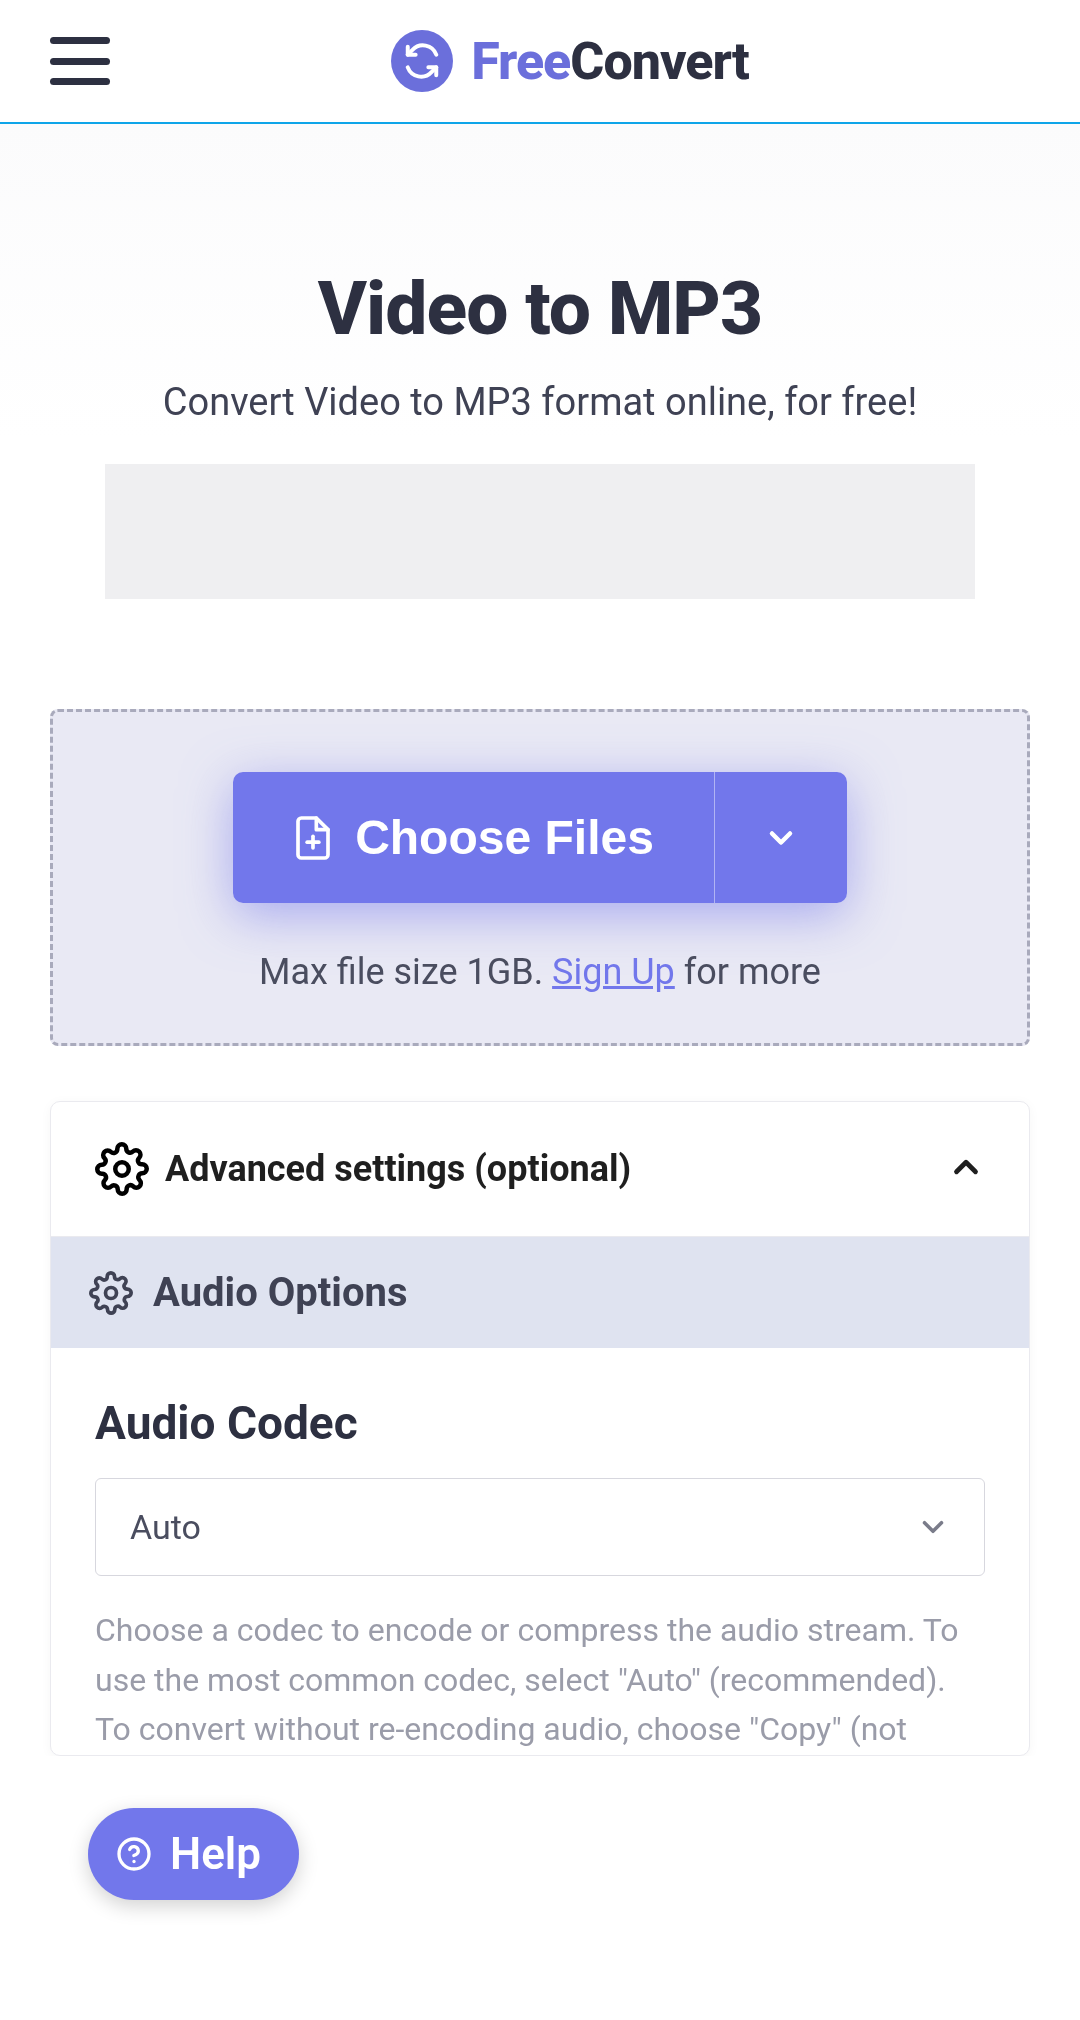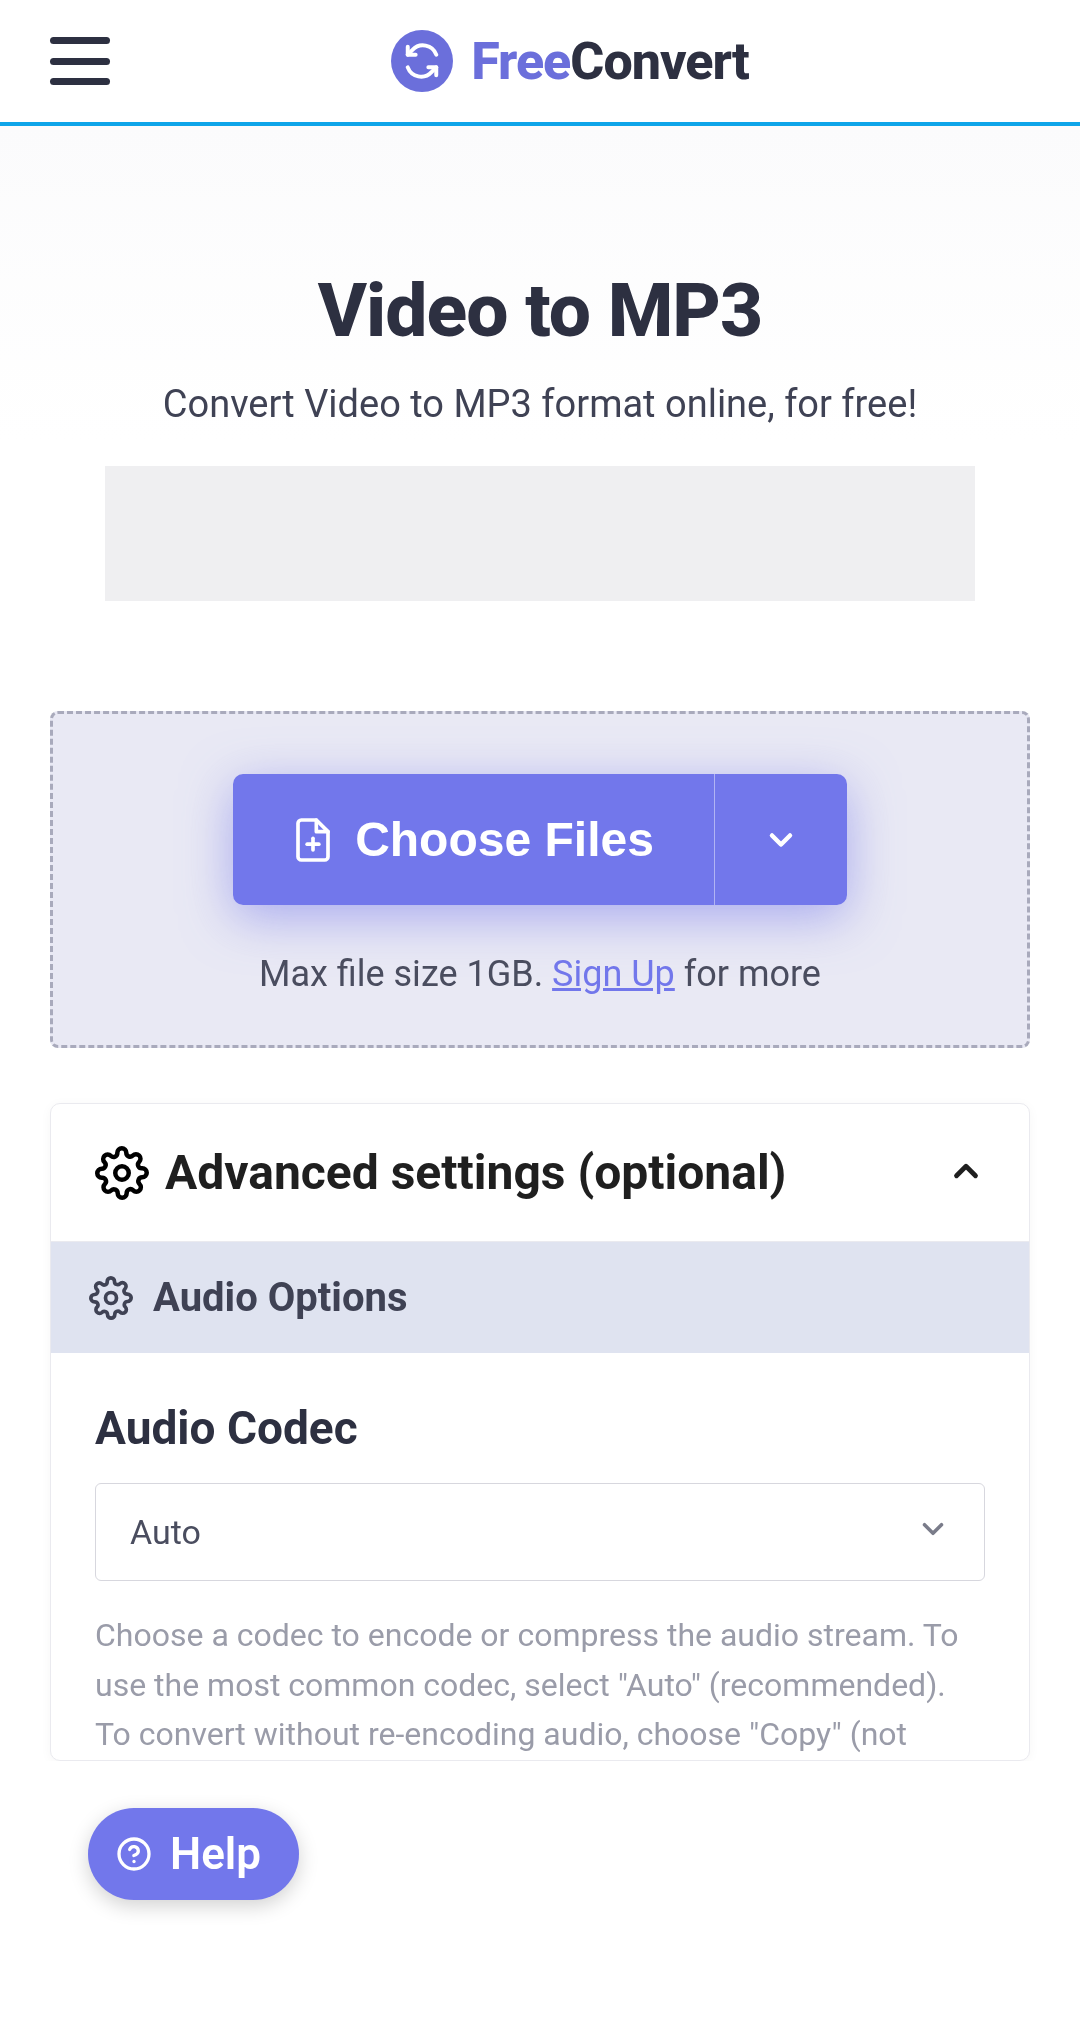--- a/index.html
+++ b/index.html
@@ -6,21 +6,21 @@
 body {
   font-family: -apple-system, BlinkMacSystemFont, "Segoe UI", Roboto, sans-serif;
   background: #fff;
   width: 1080px;
   color: #2d3041;
 }
 .header {
   display: flex;
   align-items: center;
   padding: 30px 50px;
-  border-bottom: 4px solid #0ea5e9;
+  border-bottom: 2px solid #0ea5e9;
   background: #fff;
 }
 .hamburger {
   width: 60px;
   height: 48px;
   display: flex;
   flex-direction: column;
   justify-content: space-between;
 }
 .hamburger span {
@@ -125,21 +125,21 @@
   border-radius: 10px;
   box-shadow: 0 2px 12px rgba(0,0,0,0.04);
 }
 .panel-head {
   display: flex;
   align-items: center;
   padding: 40px 44px;
   gap: 16px;
 }
 .panel-head .title {
-  font-size: 48px;
+  font-size: 36px;
   font-weight: 700;
   color: #1f1f1f;
 }
 .panel-head .chev {
   margin-left: auto;
 }
 .gear { width: 54px; height: 54px; flex-shrink:0; }
 .subhead {
   background: #dfe3f0;
   padding: 32px 38px;
@@ -161,20 +161,21 @@
   font-size: 46px;
   font-weight: 700;
   color: #2d3041;
   margin-bottom: 28px;
 }
 .select {
   border: 1px solid #d7d7de;
   border-radius: 6px;
   padding: 28px 34px;
   display: flex;
+  align-items: center;
   justify-content: space-between;
   font-size: 34px;
   color: #4a4d5f;
 }
 .hint {
   margin-top: 30px;
   font-size: 32px;
   line-height: 1.55;
   color: #9a9ca9;
 }

